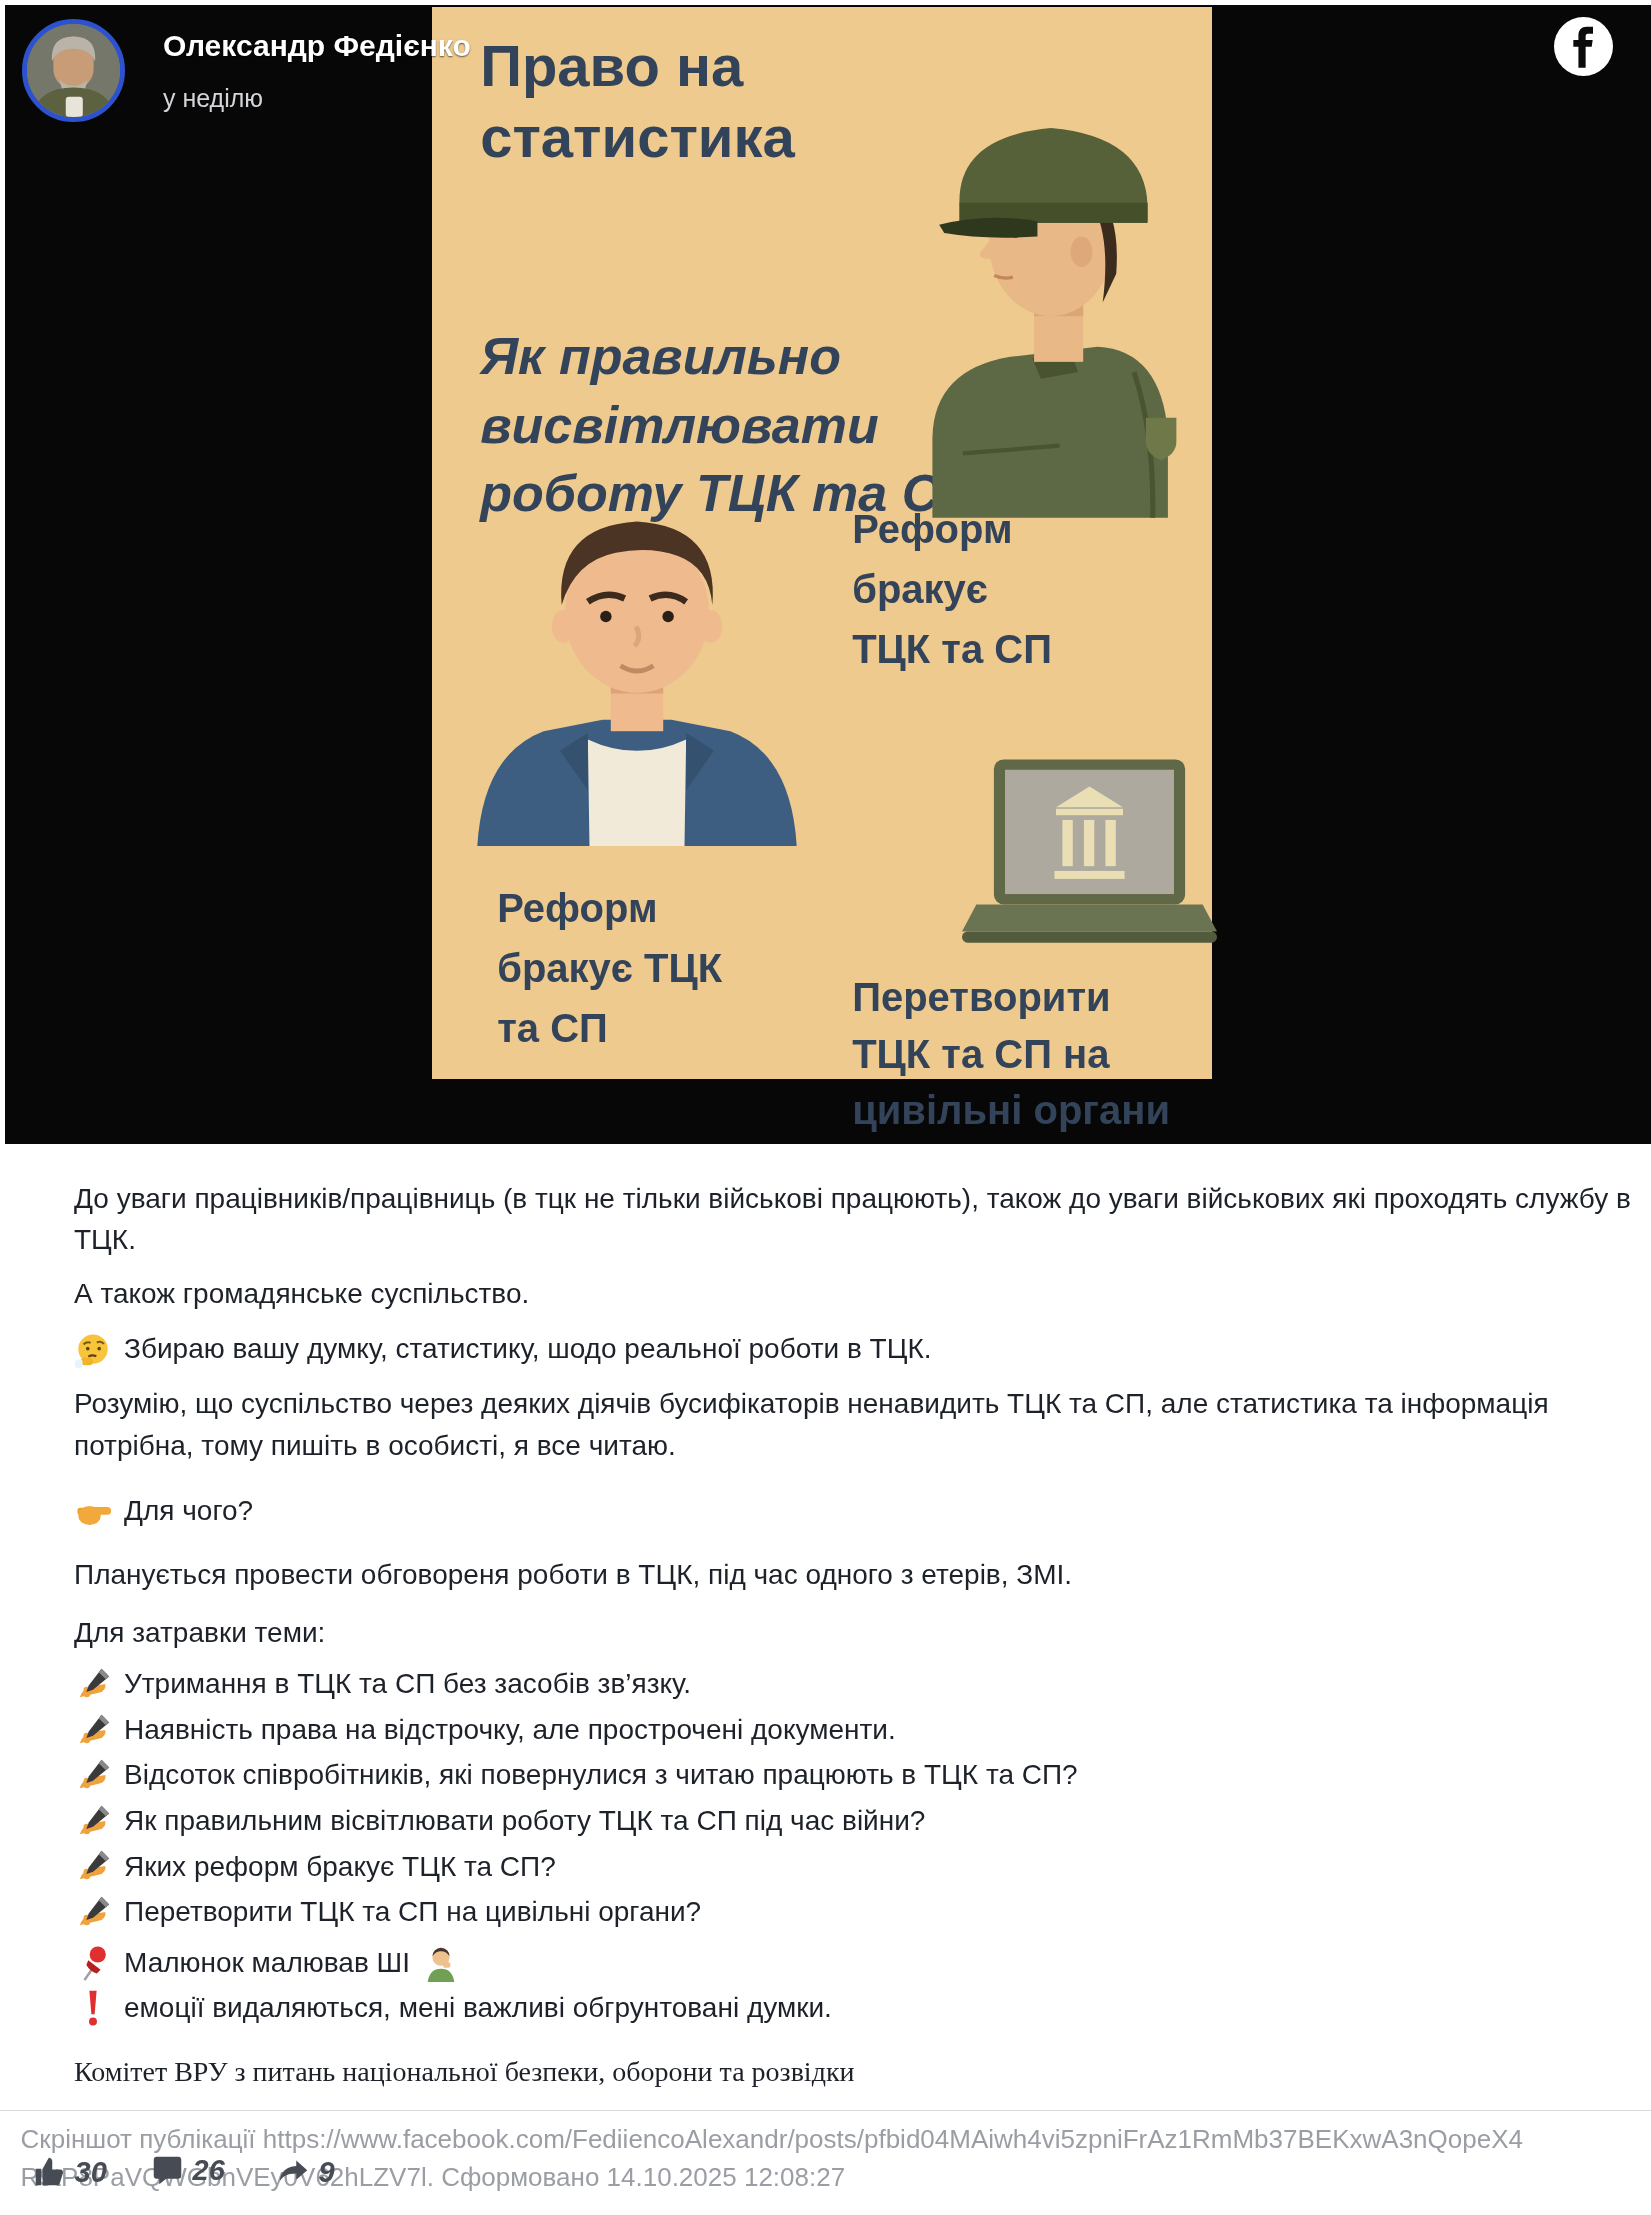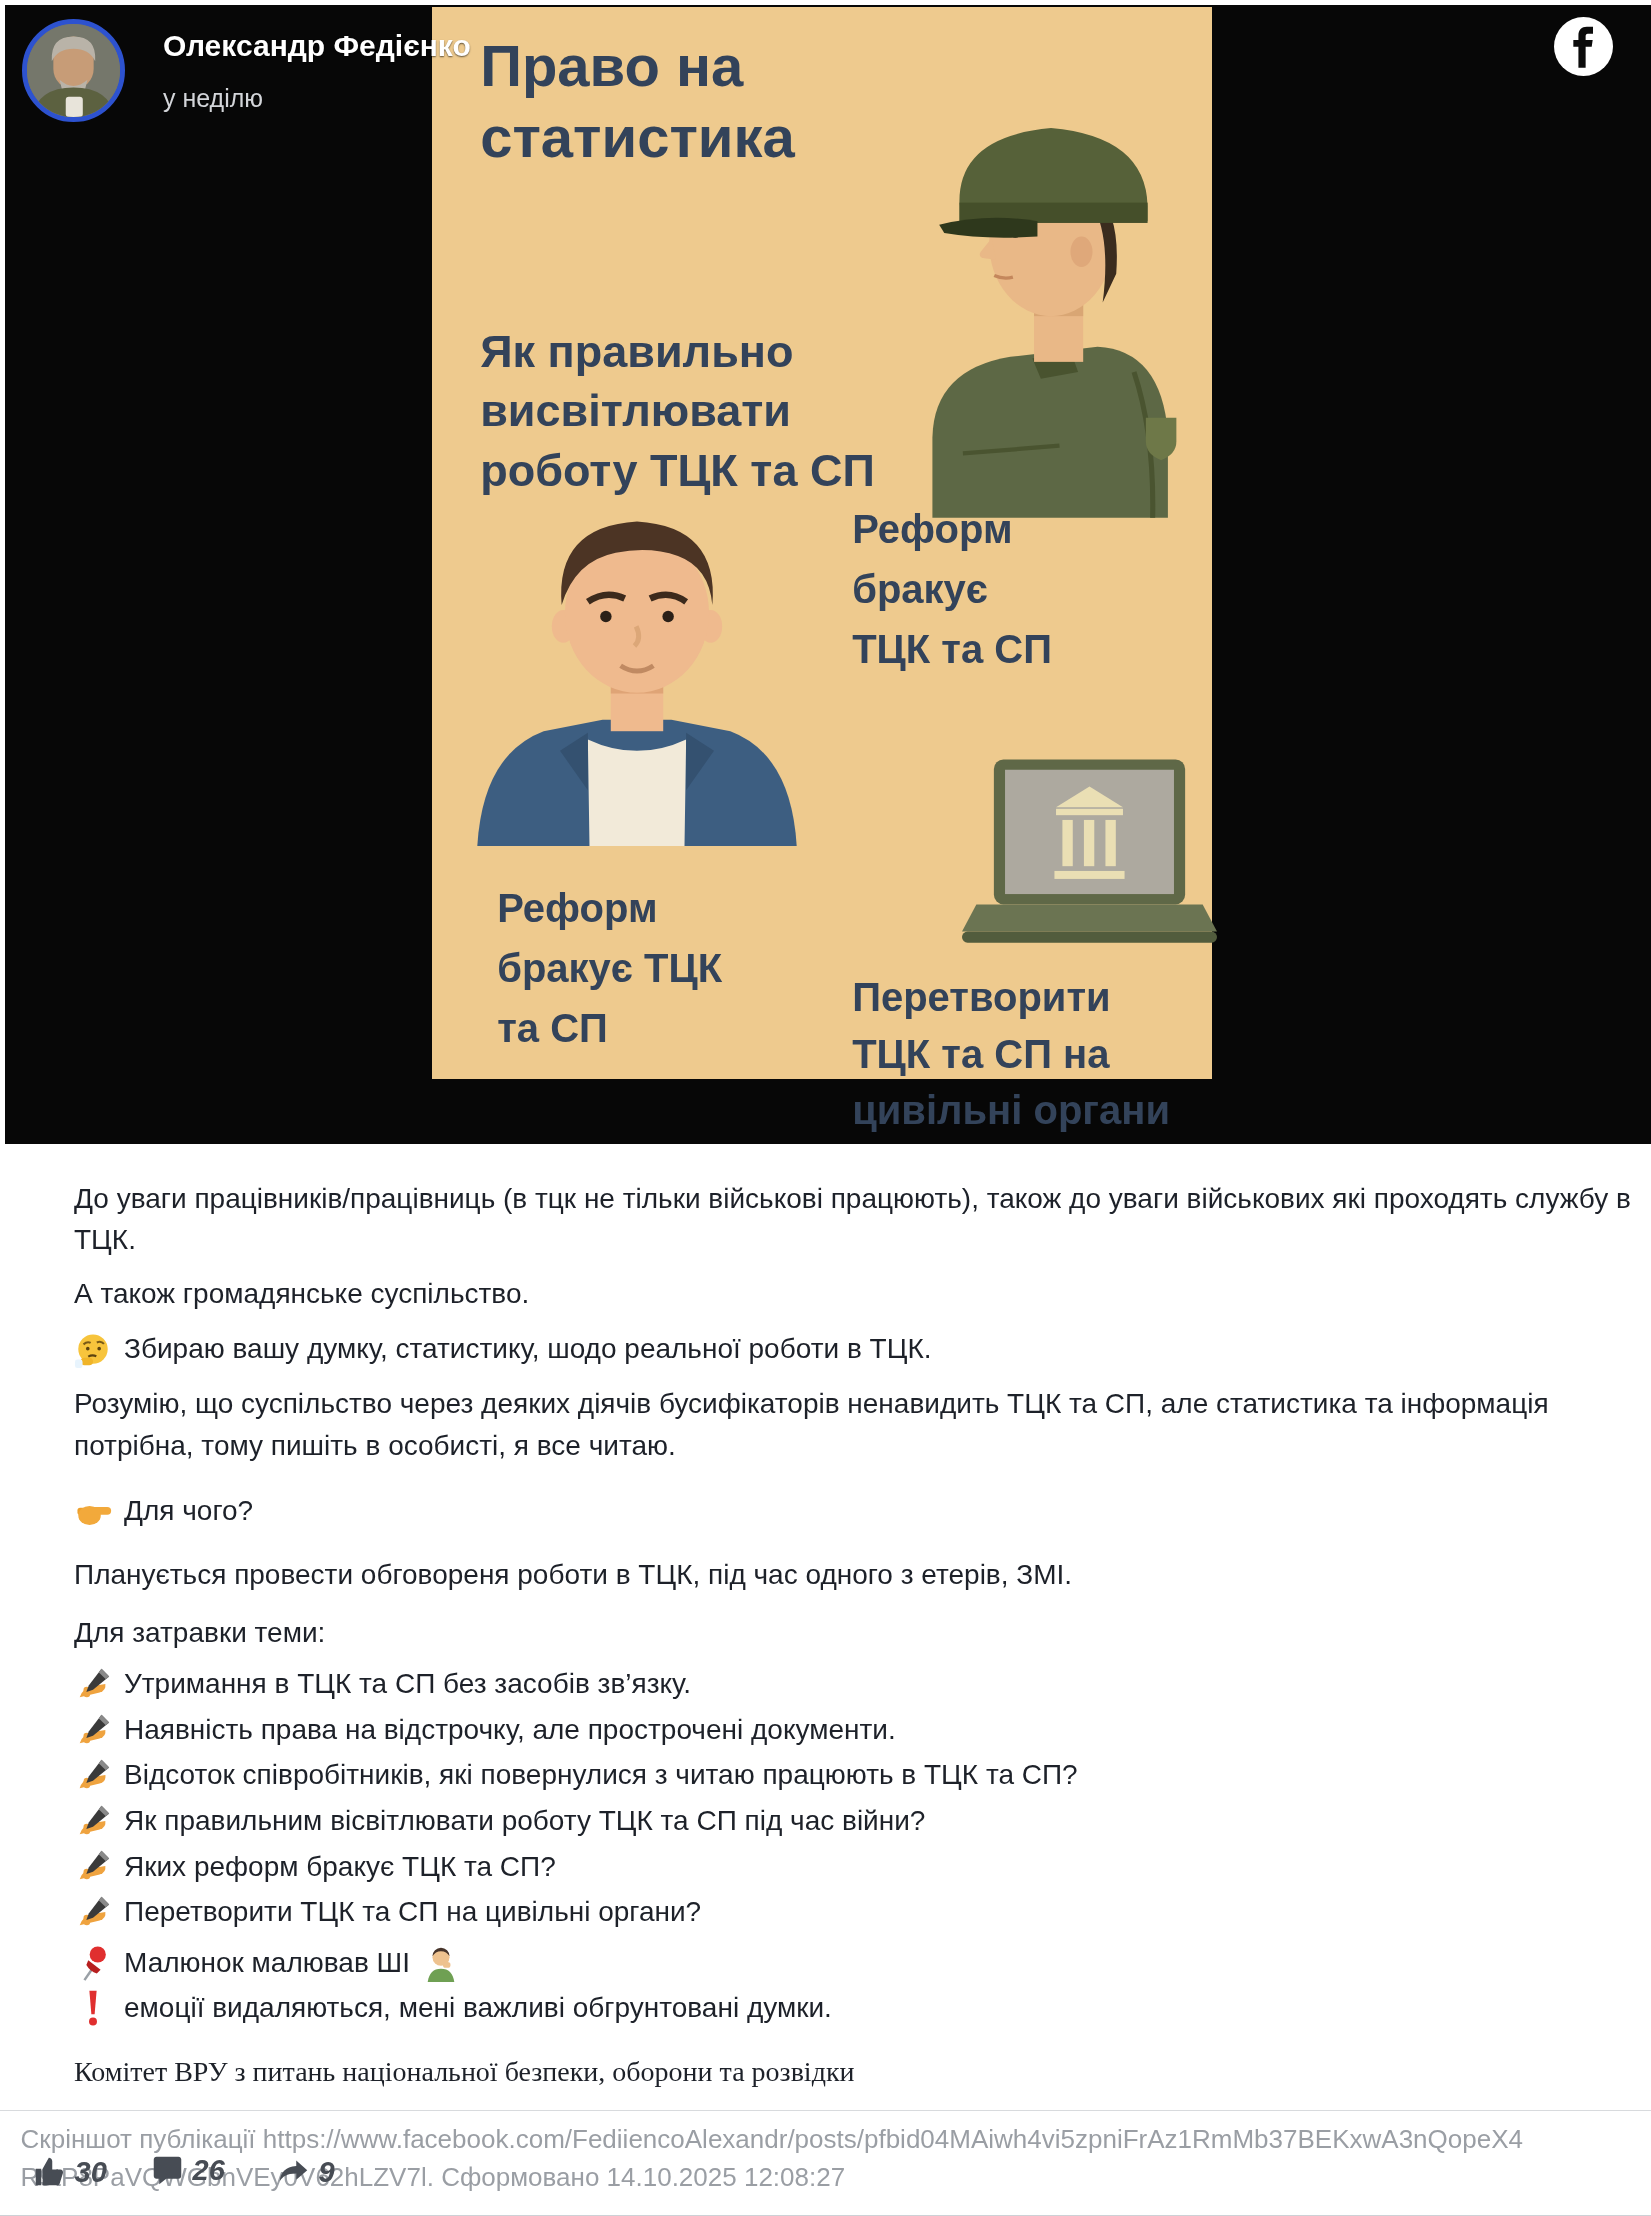--- a/index.html
+++ b/index.html
@@ -3,21 +3,21 @@
 <meta charset="utf-8">
 <style>
   html,body{margin:0;padding:0;background:#fff;}
   .screen{position:relative;width:1652px;height:2216px;background:#fff;overflow:hidden;
           font-family:"Liberation Sans",sans-serif;}
   
   .hero{position:absolute;left:5.2px;top:5.2px;width:1647px;height:1139px;background:#070707;}
   .poster{position:absolute;left:427px;top:1.7px;width:780px;height:1072px;background:#eeca8e;}
   .poster .ptxt{position:absolute;color:#33435a;font-weight:700;}
   .poster-title{left:48px;top:24px;font-size:58px;line-height:1.22;}
-  .poster-sub{left:48px;top:315px;font-size:45px;line-height:1.32;}
+  .poster-sub{left:48px;top:315px;font-size:52px;line-height:1.32;font-style:italic;}
   .cap-mid{left:420px;top:492px;font-size:40px;line-height:1.5;}
   .cap-bl{left:65px;top:871px;font-size:40px;line-height:1.5;}
   .cap-br{left:420px;top:962px;font-size:40px;line-height:1.42;}
   .soldier{position:absolute;left:475px;top:67px;width:288px;height:447px;}
   .civilian{position:absolute;left:33px;top:456px;width:344px;height:389px;}
   .laptop{position:absolute;left:530px;top:749px;width:255px;height:206px;}
   
   .fb-header{position:absolute;left:0;top:0;width:1652px;height:138px;z-index:5;}
   .avatar{position:absolute;left:22.4px;top:19px;width:93px;height:93px;border-radius:50%;
           border:5.2px solid #2d52cf;overflow:hidden;background:#75776b;}

